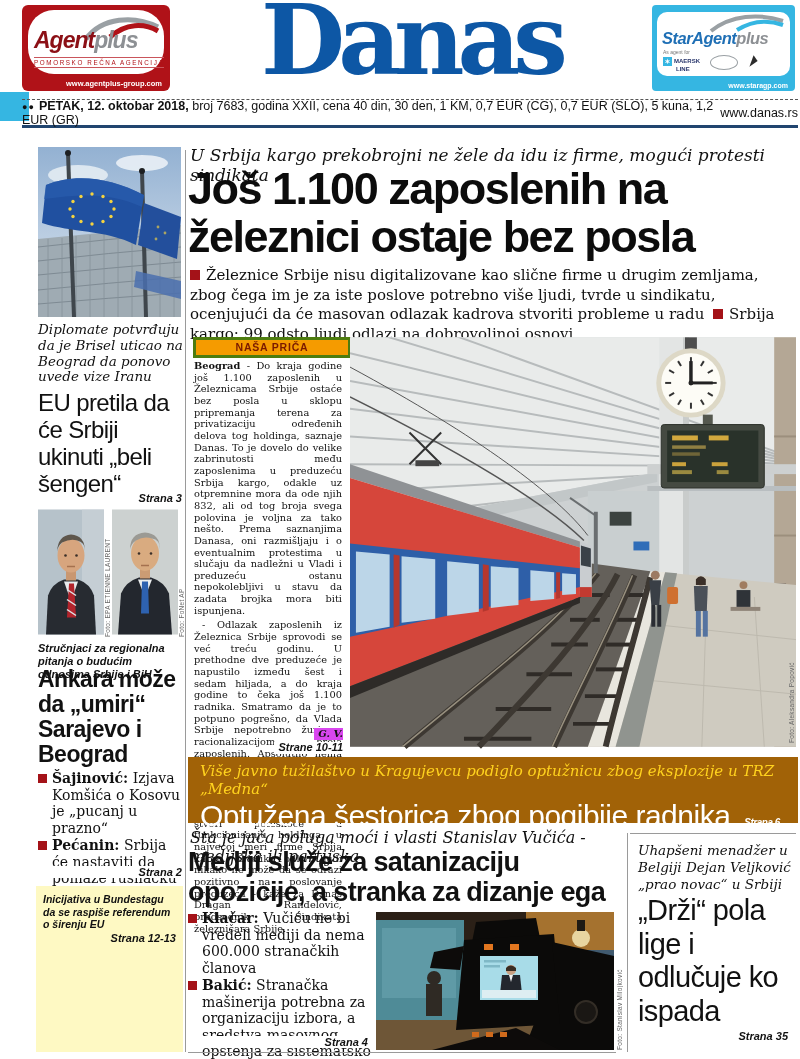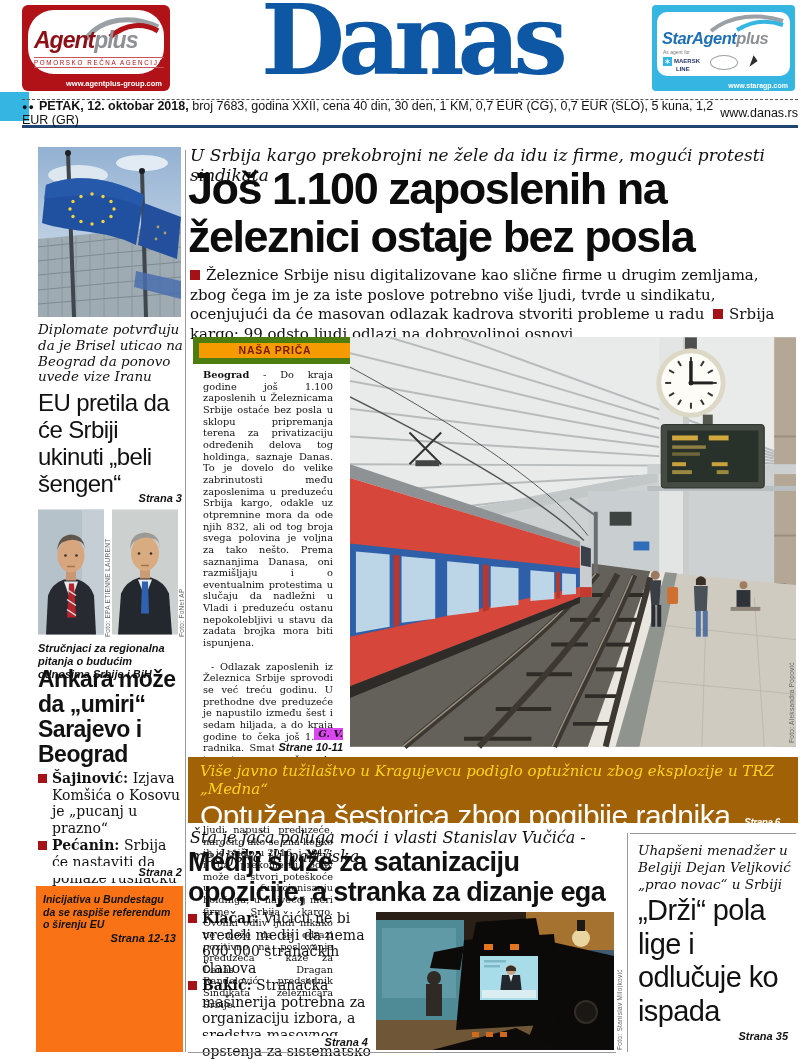--- a/index.html
+++ b/index.html
@@ -35,45 +35,45 @@
   .dateline{left:22px;top:99px;width:776px;height:25px;border-top:1px dashed #555;border-bottom:3px solid #21456f;
             display:flex;align-items:center;justify-content:space-between;font-size:12.5px;}
   .dateline .marks{font-size:9px;letter-spacing:1px;margin-right:4px;}
   
   .vrule{width:1px;background:#9a9a9a;}
   .hrule{height:1px;background:#9a9a9a;}
   
   .lead-kicker{left:190px;top:145px;width:606px;font-size:17px;line-height:20px;}
   .lead-headline{left:188px;top:165px;width:612px;font-size:45px;line-height:48px;font-weight:bold;letter-spacing:-1.5px;color:#0c0c0c;}
   .lead-deck{left:190px;top:266px;width:606px;font-size:15px;line-height:19.5px;font-family:"DejaVu Serif",serif;}
-  .tag{left:193px;top:337px;width:152px;height:15px;background:#f59b00;border:6px solid #4d7c0f;
+  .tag{left:193px;top:337px;width:152px;height:15px;background:#f59b00;border:3px solid #4d7c0f;
        color:#7a1a00;font-weight:bold;font-size:10.5px;line-height:15px;text-align:center;letter-spacing:.8px;}
   .article{left:191px;top:357px;width:154px;height:398px;font-family:"DejaVu Serif",serif;font-size:9.8px;
            line-height:11.65px;text-align:justify;}
-  .article p{margin:12px;}
+  .article p{margin:3px;}
   .article .p2{text-indent:8px;}
   .article .byline{position:absolute;right:2px;bottom:15px;font-weight:bold;font-style:italic;font-size:10px;background:#d946ef;padding-left:4px;}
   .article .pageref{position:absolute;right:2px;bottom:1px;background:#fff;padding-left:4px;}
   .main-photo{left:350px;top:335px;width:446px;height:414px;overflow:hidden;}
   .main-photo .vtext{position:absolute;right:1px;bottom:6px;height:120px;}
   
   .eu-photo{left:38px;top:147px;width:143px;height:170px;}
   .eu-kicker{left:38px;top:322px;width:145px;font-size:13.5px;line-height:15.8px;}
   .eu-headline{left:38px;top:389px;width:147px;font-size:24px;line-height:27px;font-weight:400;letter-spacing:-0.6px;}
   .eu-strana{left:38px;top:492px;width:144px;text-align:right;}
   .portrait{top:507px;width:66px;height:130px;}
   .pcredit{top:507px;width:8px;height:130px;}
   .ankara-kicker{left:38px;top:642px;width:145px;font-weight:bold;font-style:italic;font-size:11px;line-height:13px;font-family:"Liberation Sans",sans-serif;}
   .ankara-headline{left:38px;top:667px;width:147px;font-size:23px;line-height:25px;font-weight:bold;letter-spacing:-0.5px;}
   .bullets{font-family:"DejaVu Serif",serif;font-size:14px;line-height:16.5px;}
   .left-bullets{left:38px;top:770px;width:145px;}
   .bullets .item{display:flex;margin-bottom:1px;}
   .bullets .item .sq{flex:none;margin-top:4px;}
   .ankara-strana{left:38px;top:866px;width:144px;text-align:right;background:#fff;}
-  .afd-box{left:36px;top:886px;width:147px;height:166px;background:#f97316;padding:7px 7px 0 7px;box-sizing:border-box;}
+  .afd-box{left:36px;top:886px;width:147px;height:166px;background:#fef9c3;padding:7px 7px 0 7px;box-sizing:border-box;}
   .afd-kicker{font-weight:bold;font-style:italic;font-size:10.5px;line-height:12.5px;}
   .afd-headline{font-size:20px;line-height:25px;font-weight:400;letter-spacing:-0.4px;margin-top:3px;}
   .afd-strana{text-align:right;margin-top:1px;}
   
   .banner{left:188px;top:757px;width:610px;height:66px;background:#a16207;padding:5px 12px;box-sizing:border-box;color:#fff;}
   .banner .bk{font-family:"DejaVu Serif",serif;font-style:italic;font-size:15px;color:#ffd21e;}
   .banner .bh{font-size:30px;line-height:36px;font-weight:500;letter-spacing:-0.5px;}
   .banner .strana{color:#fff;font-size:10px;margin-left:14px;}
   
   .media-kicker{left:190px;top:828px;width:434px;font-size:16px;line-height:19px;}

